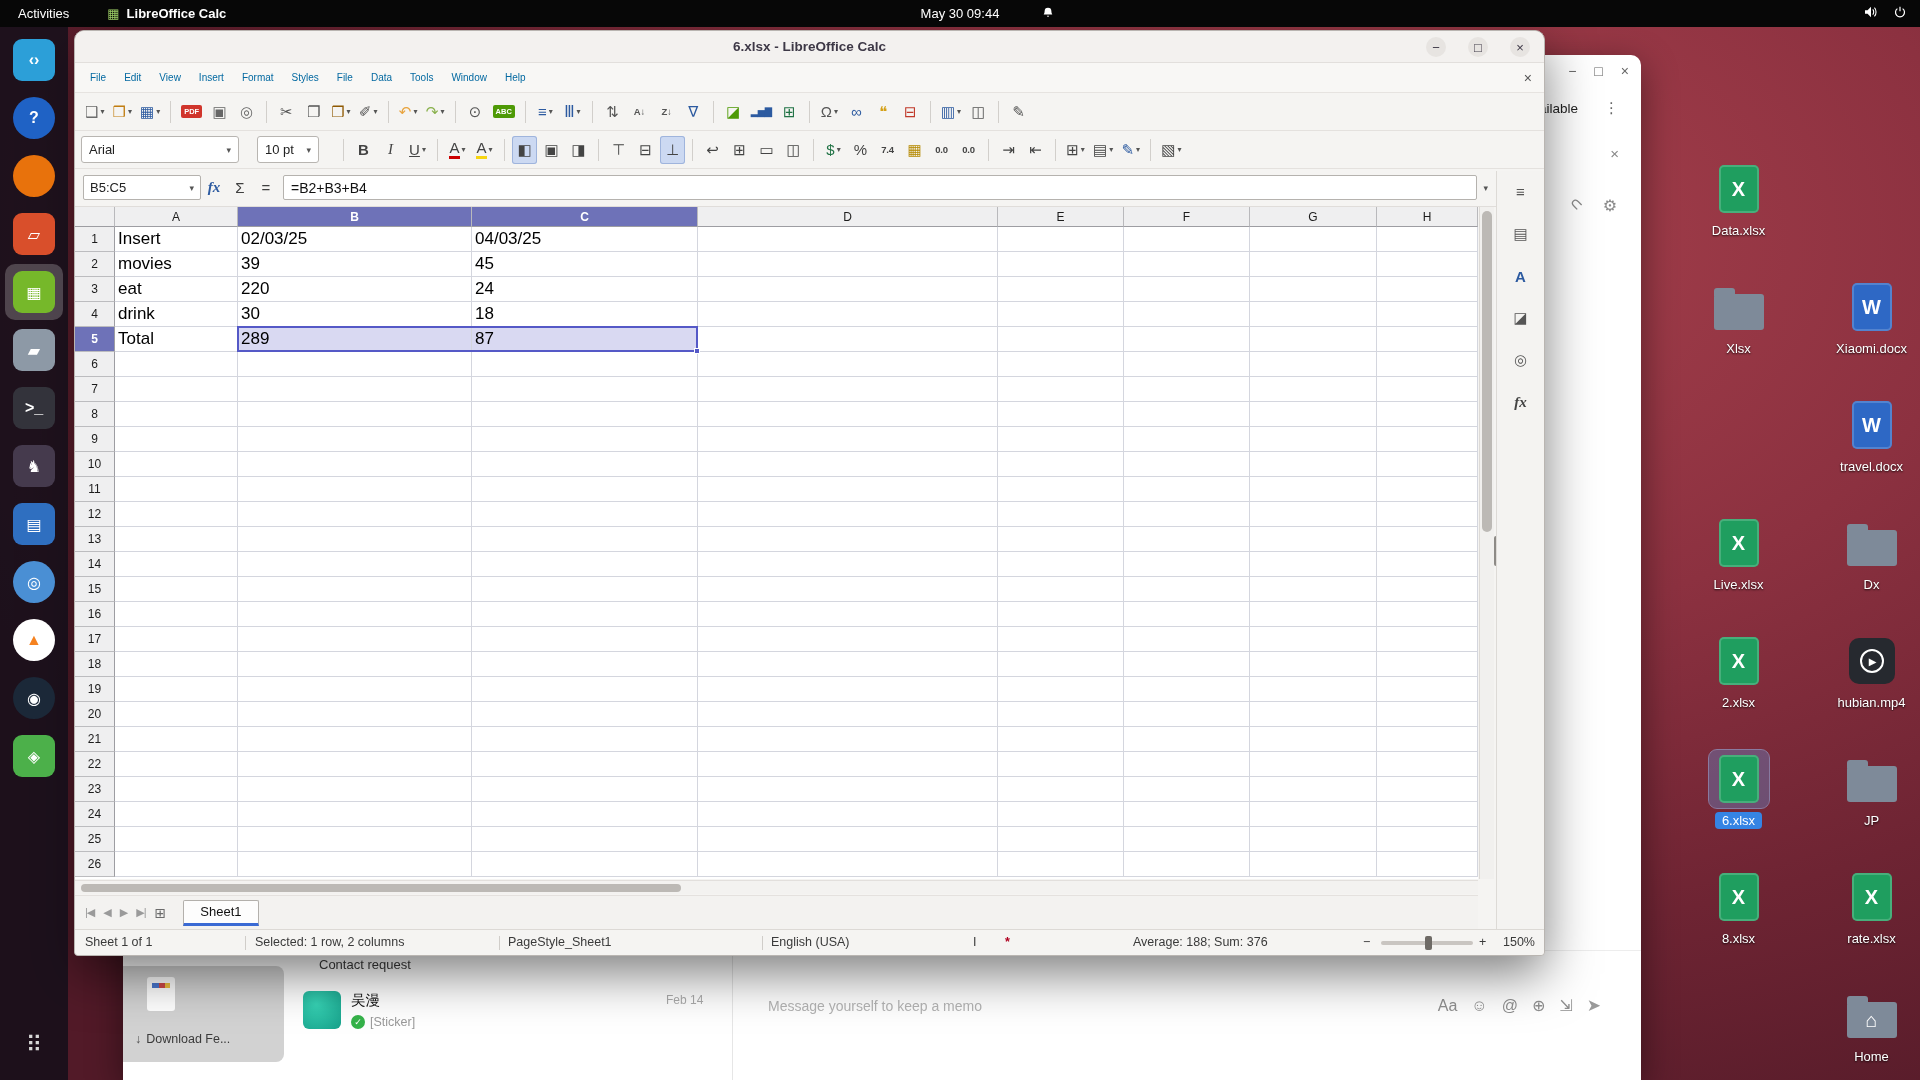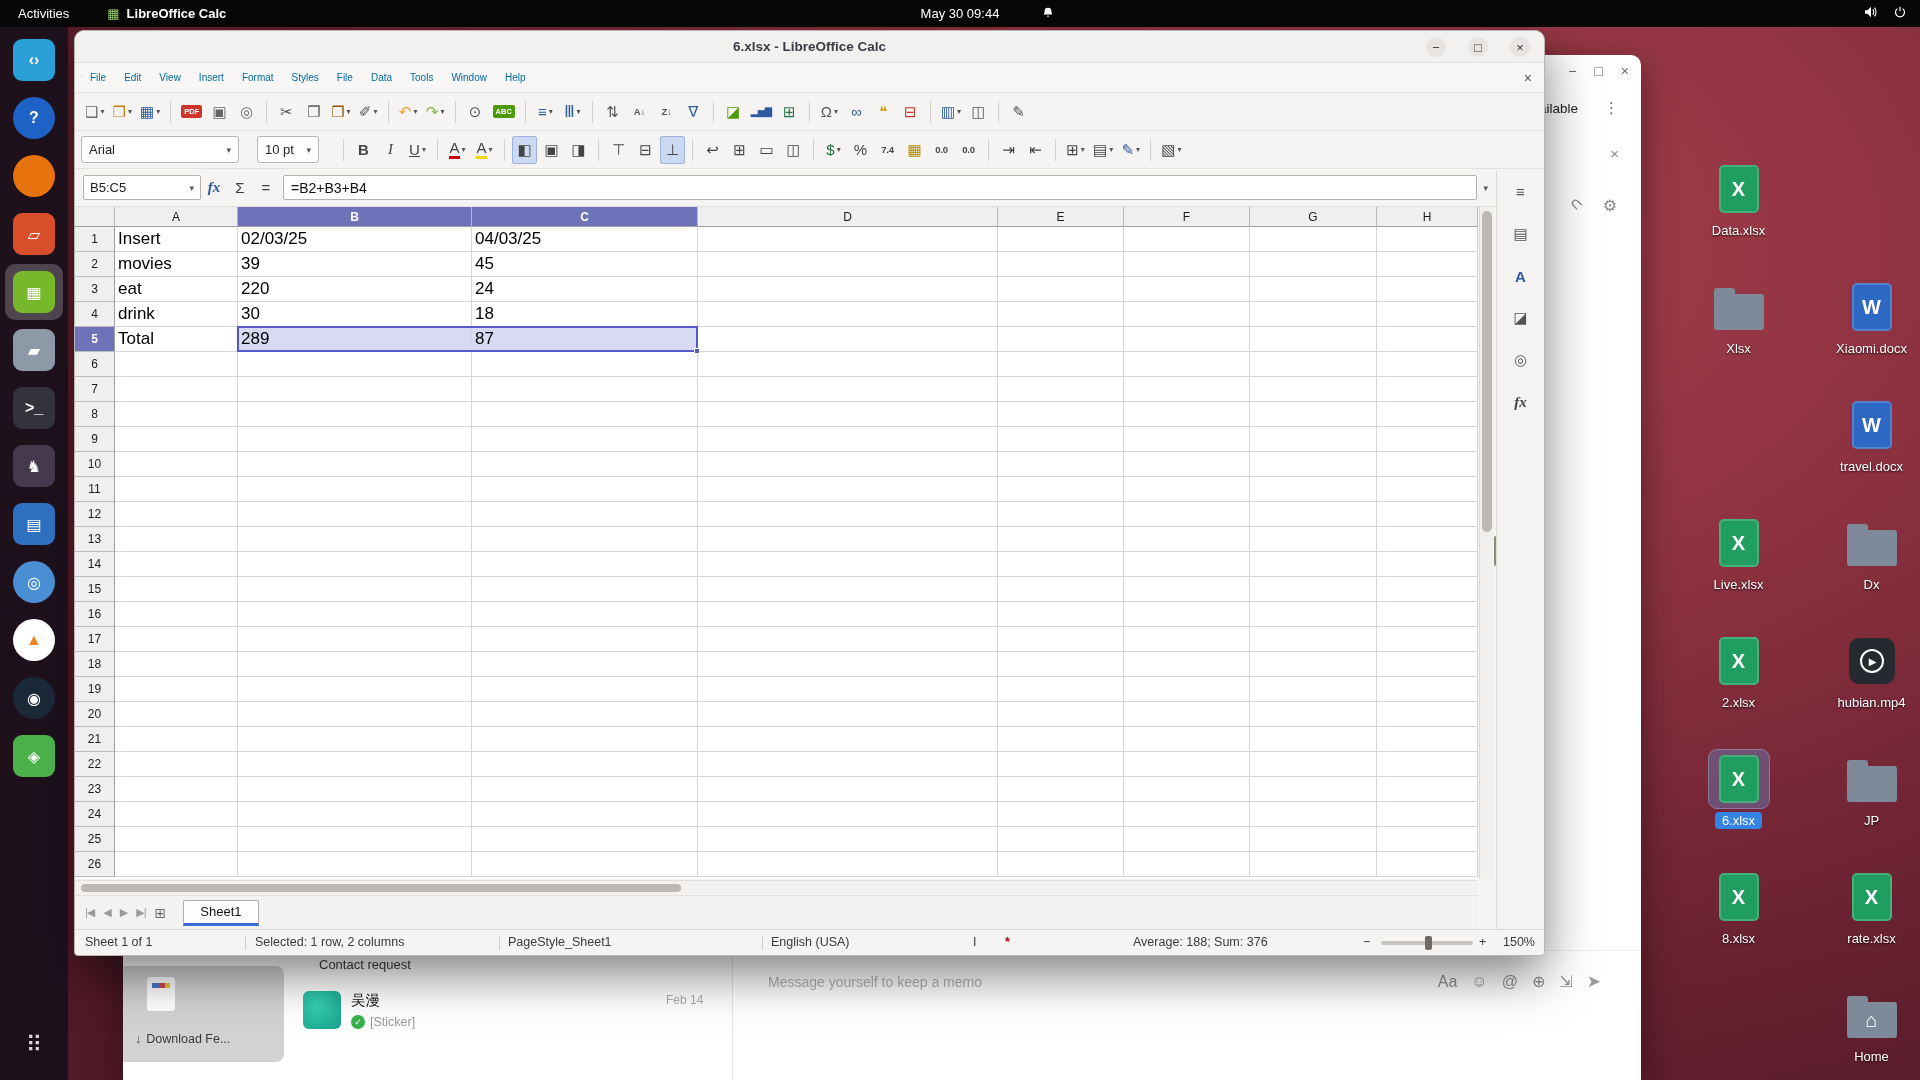--- a/index.html
+++ b/index.html
@@ -69,21 +69,21 @@
   .dl-arrow{margin-right:5px;color:#555}
   .cr-text{position:absolute;left:196px;top:6px;font-size:13px;color:#3a3a3a}
   .contact-row{position:absolute;left:0;top:30px;width:100%;height:72px}
   .avatar{position:absolute;left:180px;top:10px;width:38px;height:38px;border-radius:6px;
     background:radial-gradient(circle at 35% 35%,#37d3b5,#17a08a)}
   .cname{position:absolute;left:228px;top:10px;font-size:14.5px;color:#111}
   .cprev{position:absolute;left:228px;top:34px;font-size:12.5px;color:#9a9a9a;display:flex;align-items:center;gap:5px}
   .badge{width:14px;height:14px;border-radius:50%;background:#35b34a;color:#fff;font-size:9px;display:flex;align-items:center;justify-content:center}
   .cdate{position:absolute;left:543px;top:12px;font-size:12px;color:#ababab}
   .chat-main{position:relative;flex:1;height:100%}
-  .memo-row{position:absolute;left:35px;right:40px;top:20px;display:flex;}
+  .memo-row{position:absolute;left:35px;right:40px;top:44px;display:flex;}
   .memo-input{flex:1;border:none;outline:none;background:transparent;font-size:14px;color:#333;font-family:inherit}
   .memo-input::placeholder{color:#b4b4b4}
   .composer-icons{display:flex;align-items:center;gap:14px;color:#8f8f8f;font-size:16px}
   .composer-icons .send{font-size:17px;color:#9a9a9a}
 
   
   .calc-win{position:absolute;left:74px;top:30px;width:1471px;height:926px;background:#f5f4f2;
     border:1px solid #b9b5b1;border-radius:10px 10px 4px 4px;box-shadow:0 18px 50px rgba(0,0,0,.5);z-index:40}
   .titlebar{position:absolute;top:0;left:0;right:0;height:32px;background:#f3f1ef;border-radius:10px 10px 0 0;
     border-bottom:1px solid #e2dfdc;display:flex;align-items:center;justify-content:center}

